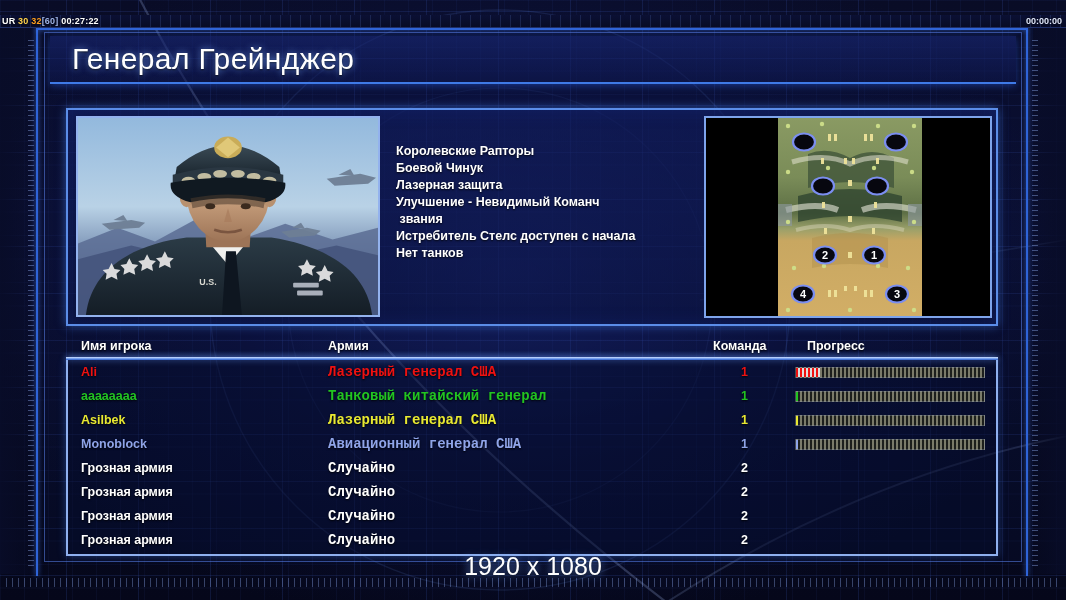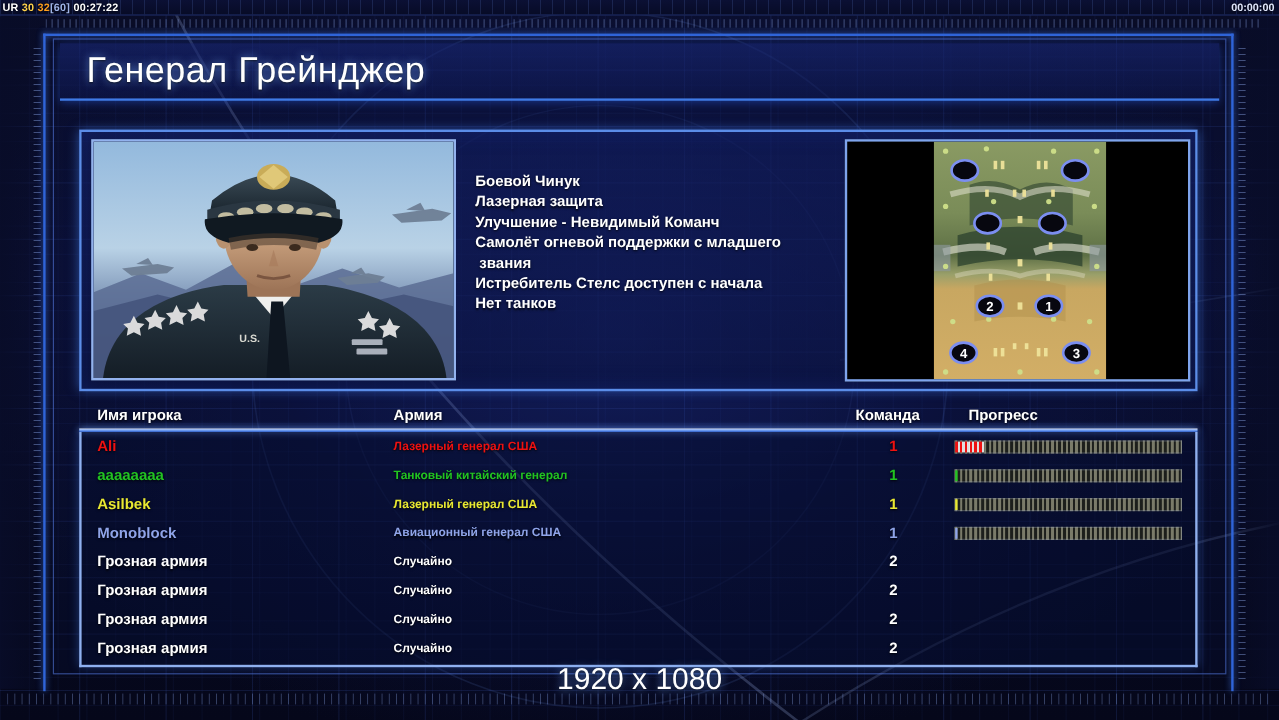--- a/index.html
+++ b/index.html
@@ -37,21 +37,21 @@
       linear-gradient(90deg, rgba(60,95,200,0.07) 1px, transparent 1px);
     background-size: 24px 23.5px;
     pointer-events: none;
   }
 
   
   .bg-arcs { position: absolute; inset: 0; pointer-events: none; opacity: .75; }
 
   
   .top-strip {
-    position: absolute; left: 0; top: 0; width: 1066px; height: 13px;
+    position: absolute; left: 0; top: 15px; width: 1066px; height: 13px;
     background: linear-gradient(180deg, #0b1034 0%, #070b26 100%);
     border-bottom: 1px solid rgba(80,120,225,0.30);
     overflow: hidden;
   }
   .top-strip .ticks {
     position: absolute; inset: 0;
     background-image: linear-gradient(90deg, rgba(120,160,255,0.30) 1px, transparent 1px);
     background-size: 10px 100%;
     background-position: 0 0;
     opacity: .5;
@@ -182,22 +182,22 @@
     box-shadow: 0 0 8px rgba(70,130,240,.40);
     overflow: hidden;
   }
   .row {
     position: relative;
     height: 24px;
     display: flex; align-items: center;
   }
   .row .c-name { position: absolute; left: 13px; font-size: 12.5px; font-weight: bold;
                  text-shadow: 0 1px 2px rgba(0,0,0,.9); white-space: nowrap; }
-  .row .c-army { position: absolute; left: 260px; font-size: 10px; font-weight: bold;
-                 text-shadow: 0 1px 2px rgba(0,0,0,.9); white-space: nowrap; }
+  .row .c-army { position: absolute; left: 260px; font-size: 14px; font-weight: bold;
+                 text-shadow: 0 1px 2px rgba(0,0,0,.9); white-space: nowrap; font-family: Liberation Mono, monospace; }
   .row .c-team { position: absolute; left: 673px; font-size: 12.5px; font-weight: bold;
                  text-shadow: 0 1px 2px rgba(0,0,0,.9); }
   .row .c-prog { position: absolute; left: 727px; width: 190px; height: 11px; }
 
   .pbar {
     position: relative; width: 100%; height: 11px;
     background:
       repeating-linear-gradient(90deg,
         rgba(132,132,110,0.92) 0px, rgba(132,132,110,0.92) 2px,
         rgba(30,32,26,0.92) 2px, rgba(30,32,26,0.92) 4px);
@@ -350,24 +350,24 @@
 
       <text x="123" y="170" font-family="Liberation Sans, sans-serif" font-size="9" fill="#d8d8d0" font-weight="bold">U.S.</text>
       <g fill="#cdd2dd" opacity=".8">
         <rect x="218" y="168" width="26" height="5" rx="1"></rect>
         <rect x="222" y="176" width="26" height="5" rx="1"></rect>
       </g>
     </svg>
   </div>
 
   <div class="features">
+    <div>Королевские Рапторы</div>
     <div>Боевой Чинук</div>
     <div>Лазерная защита</div>
     <div>Улучшение - Невидимый Команч</div>
-    <div>Самолёт огневой поддержки с младшего</div>
     <div> звания</div>
     <div>Истребитель Стелс доступен с начала</div>
     <div>Нет танков</div>
   </div>
 
   <div class="minimap-wrap">
     <div class="minimap-img">
       <svg viewBox="0 0 144 198" preserveAspectRatio="none">
         <defs>
           <linearGradient id="terr" x1="0" y1="0" x2="0" y2="1">

